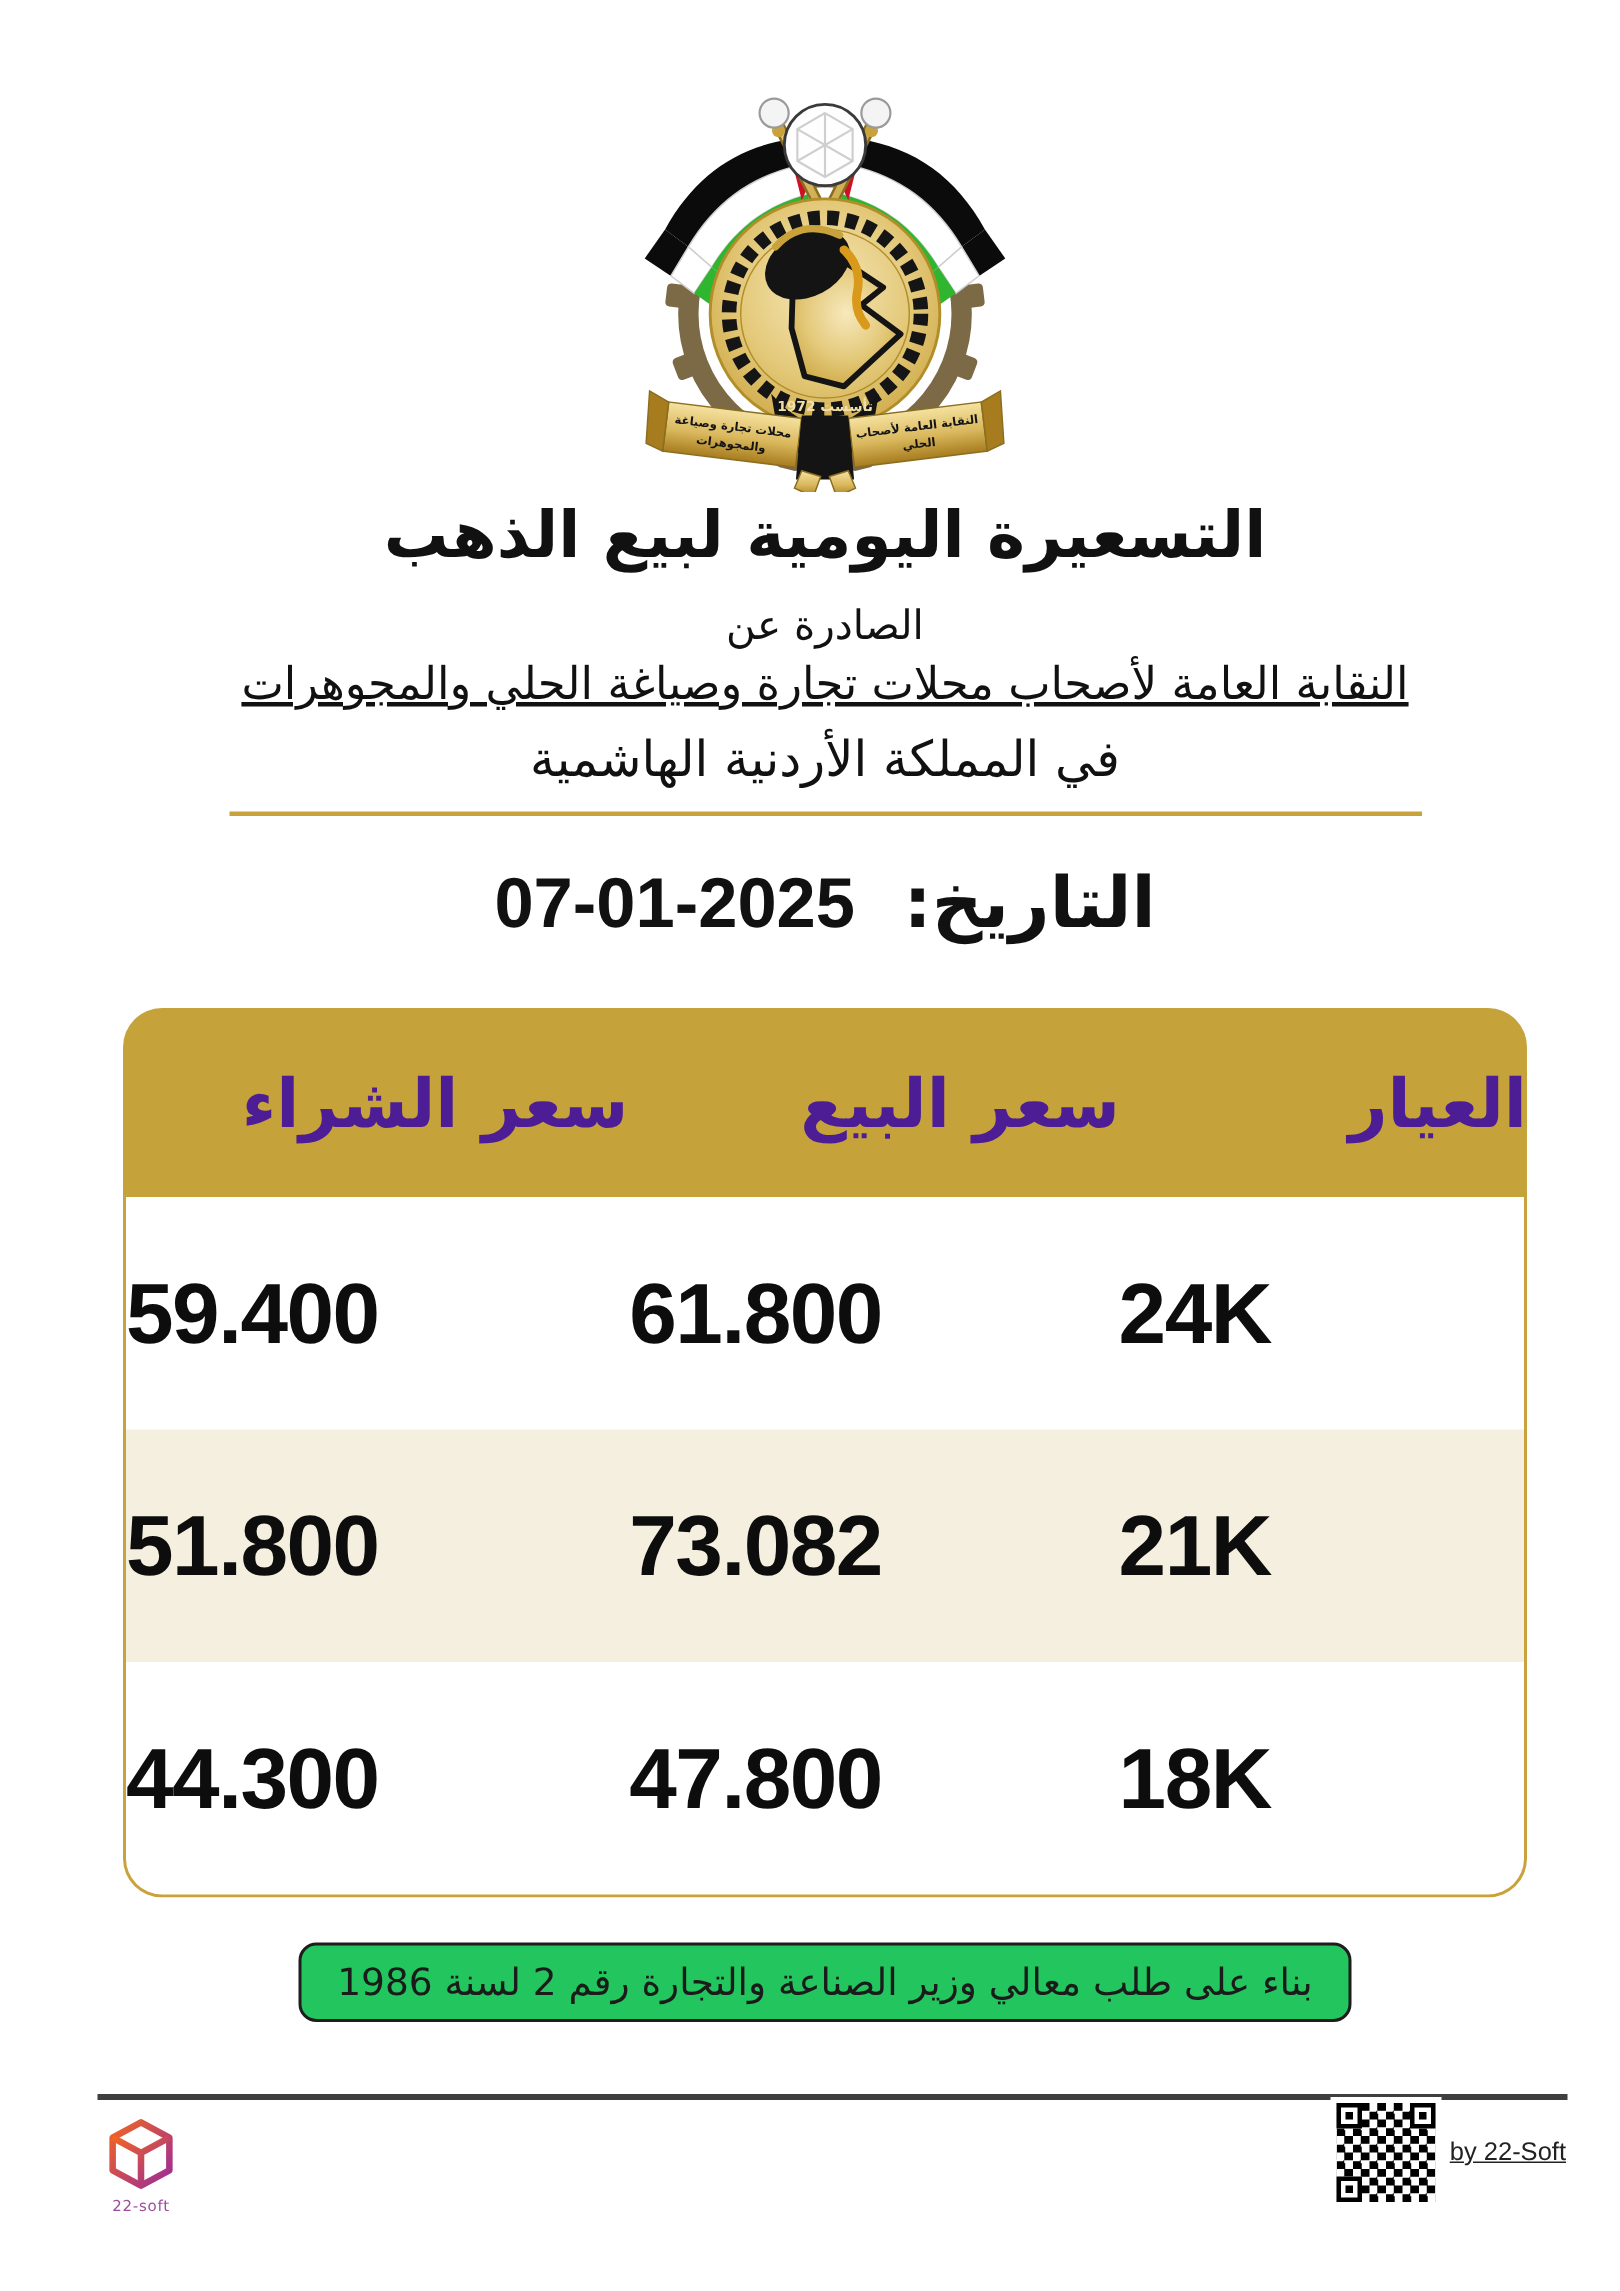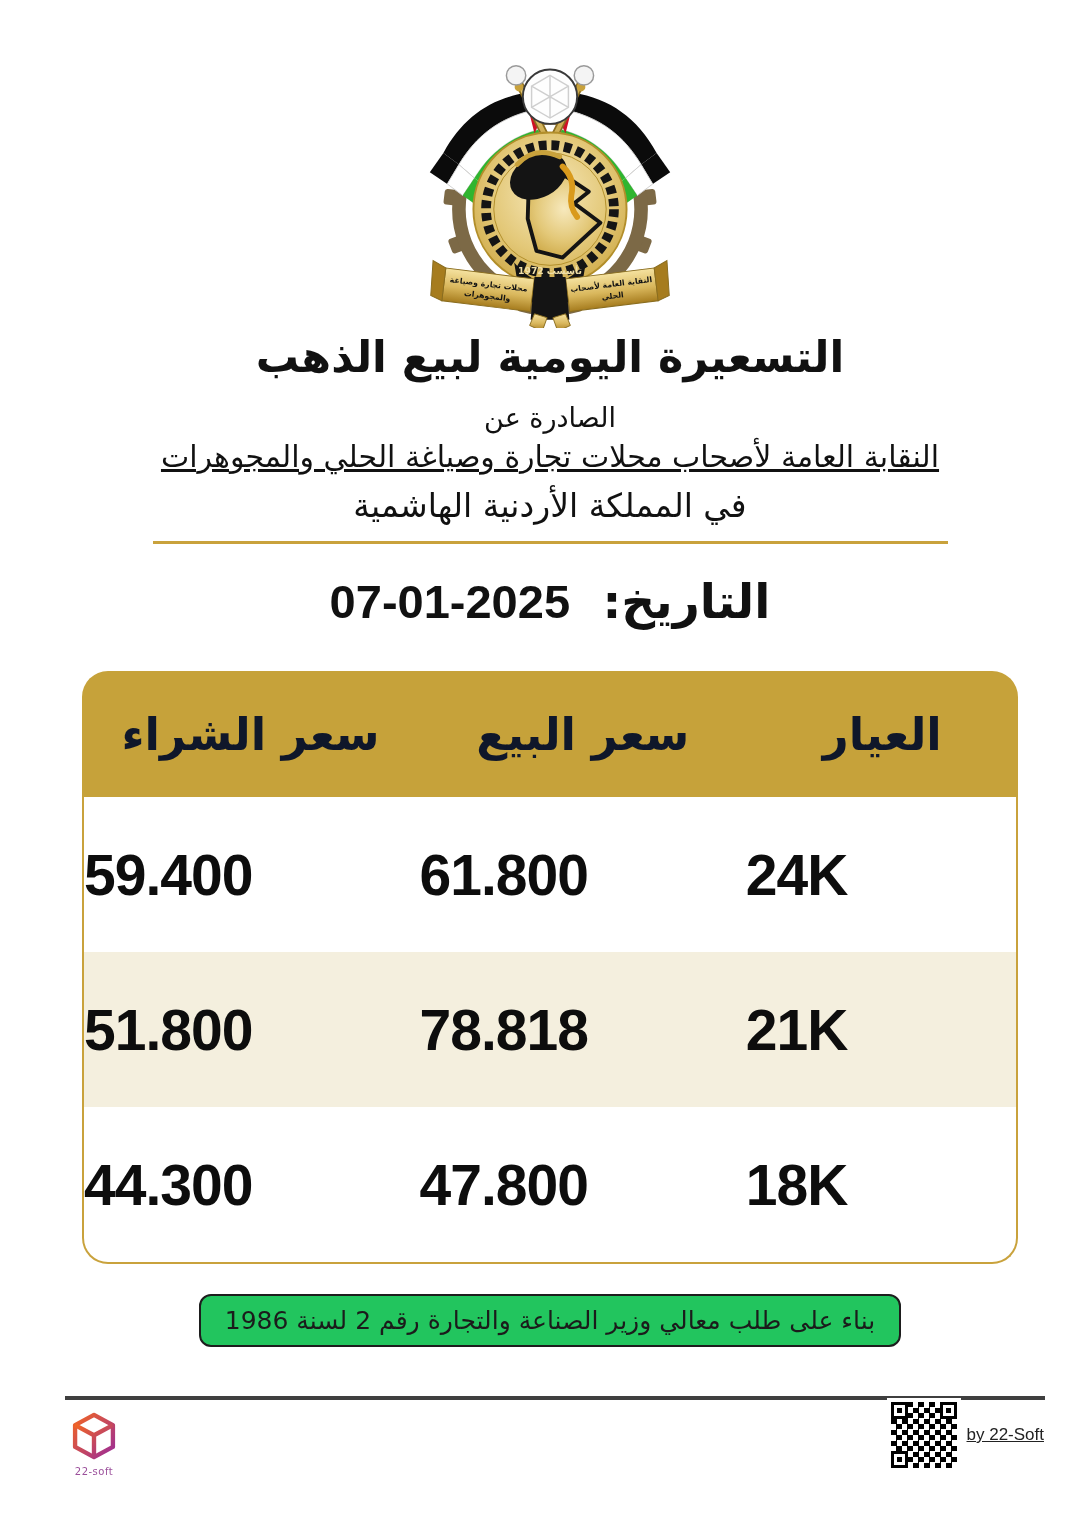--- a/index.html
+++ b/index.html
@@ -33,21 +33,21 @@
   .date-line .val{font-family:Liberation Sans, sans-serif;font-weight:700;margin-right:16px;direction:ltr;unicode-bidi:isolate;}
 
   
   .price-table{width:936px;margin:42px auto 0;direction:rtl;}
   .pt-header{
     background:var(--gold);
     border-radius:26px 26px 0 0;
     display:grid;grid-template-columns:29% 35% 36%;
     height:126px;align-items:center;
   }
-  .pt-header .cell{ text-align:center;font-size:45px;font-weight:700;color:#0f172a;}
+  .pt-header .cell{ font-size:45px;font-weight:700;color:#4c1d95;}
   .pt-body{
     border:2px solid var(--gold-line);border-top:none;
     border-radius:0 0 26px 26px;overflow:hidden;background:#fff;
   }
   .pt-row{
     display:grid;grid-template-columns:29% 35% 36%;
     height:155px;align-items:center;
   }
   .pt-row.alt{background:var(--cream);}
   .pt-row .cell{
@@ -218,21 +218,21 @@
       <div class="cell">سعر الشراء</div>
     </div>
     <div class="pt-body">
       <div class="pt-row">
         <div class="cell">24K</div>
         <div class="cell">61.800</div>
         <div class="cell">59.400</div>
       </div>
       <div class="pt-row alt">
         <div class="cell">21K</div>
-        <div class="cell">78.818</div>
+        <div class="cell">73.082</div>
         <div class="cell">51.800</div>
       </div>
       <div class="pt-row">
         <div class="cell">18K</div>
         <div class="cell">47.800</div>
         <div class="cell">44.300</div>
       </div>
     </div>
   </div>
 

